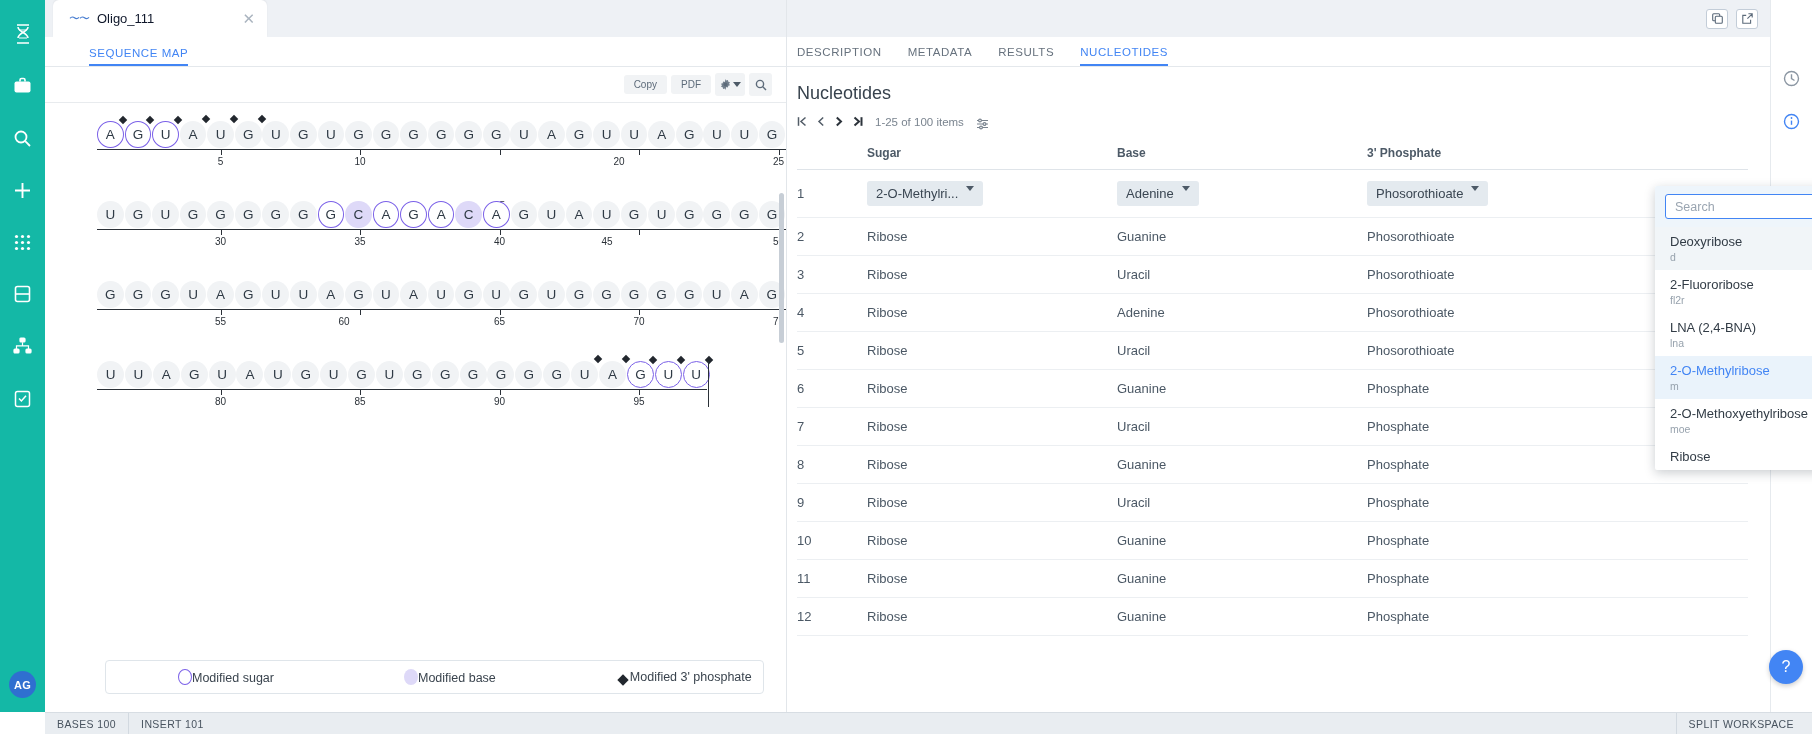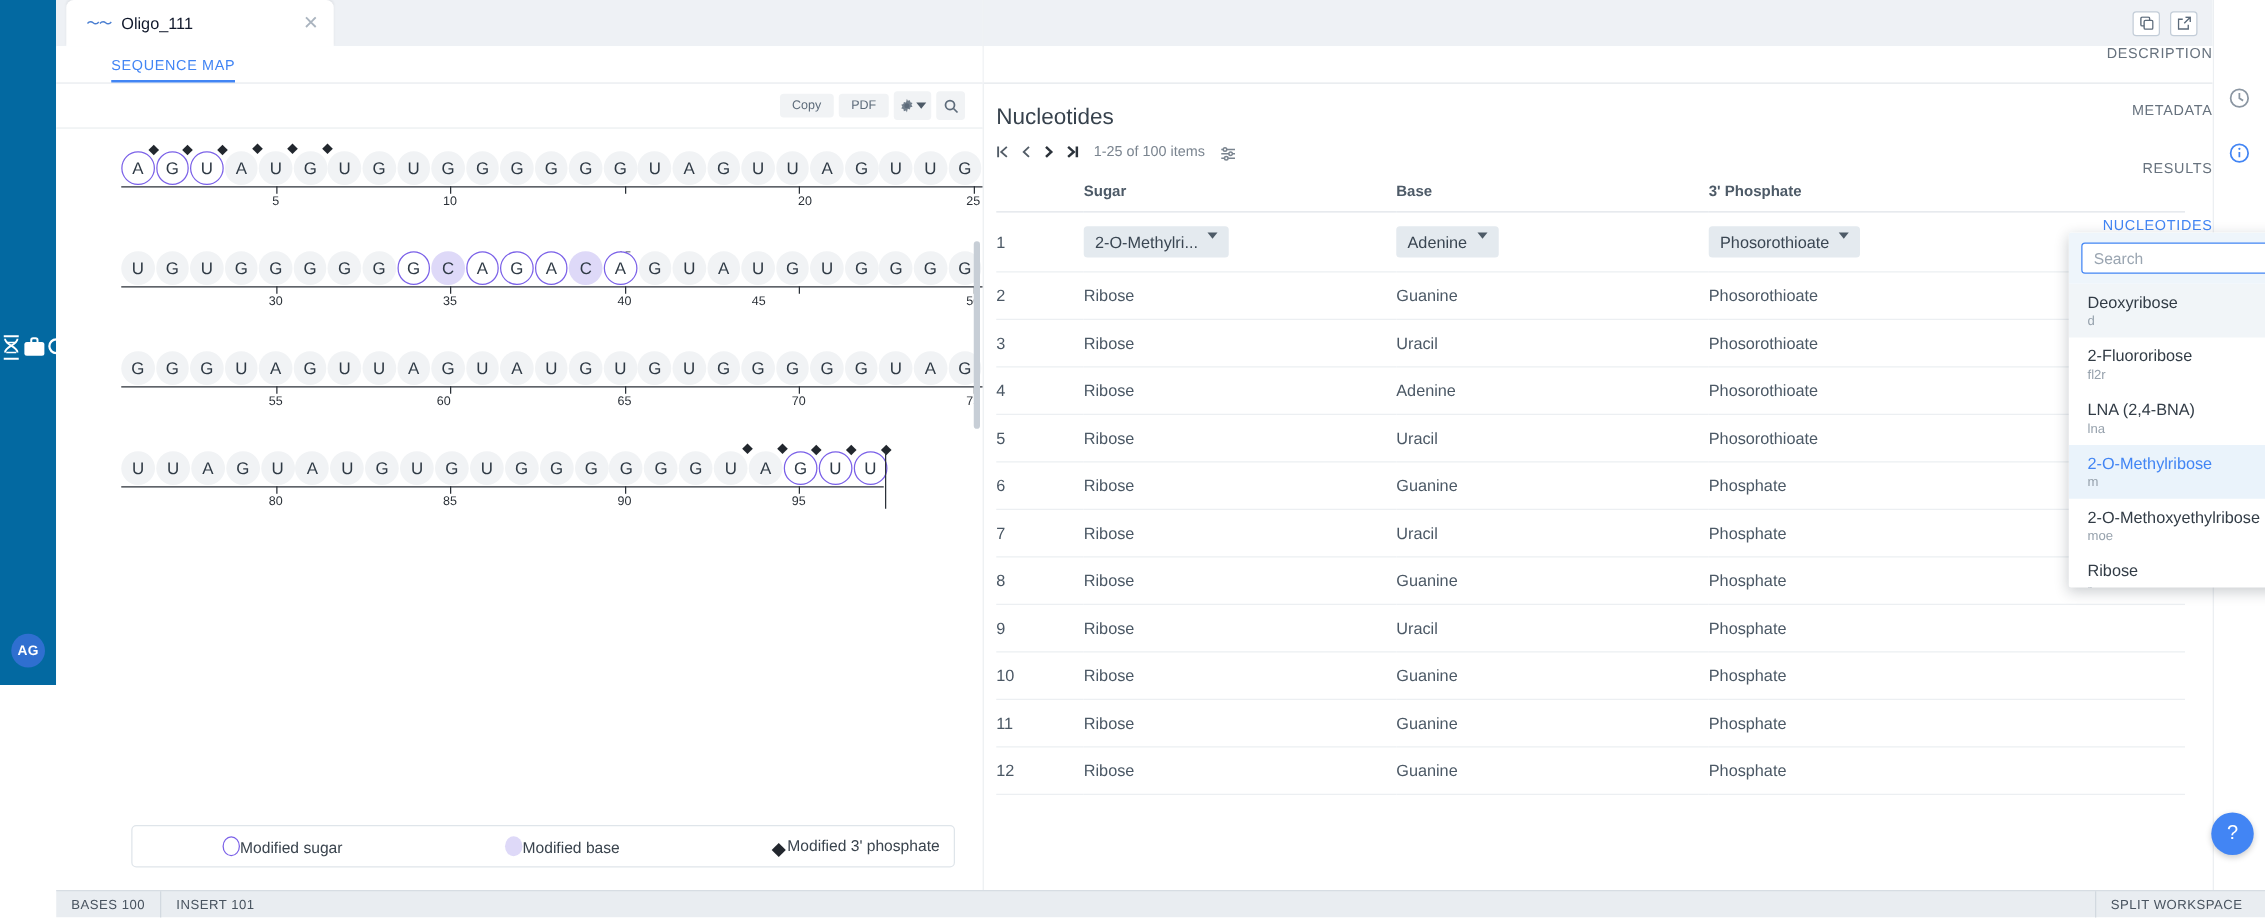--- a/index.html
+++ b/index.html
@@ -7,22 +7,22 @@
     width: 1812px; height: 734px;
     font-family: "Liberation Sans", sans-serif;
     background: #ffffff;
     overflow: hidden;
     -webkit-font-smoothing: antialiased;
   }
   .app { position: relative; width: 1812px; height: 734px; display: flex; }
 
   
   .rail {
-    width: 45px; height: 548px; background: #0369a1;
-    display: flex; flex-direction: row; align-items: center;
+    width: 45px; height: 712px; background: #14b8a6;
+    display: flex; flex-direction: column; align-items: center;
     padding-top: 8px; flex: 0 0 45px; position: relative;
   }
   .rail-ico {
     width: 45px; height: 52px; display: flex; align-items: center; justify-content: center;
     color: #ffffff;
   }
   .rail-ico svg { display: block; }
   .avatar {
     position: absolute; left: 9px; bottom: 14px;
     width: 27px; height: 27px; border-radius: 50%;
@@ -109,21 +109,21 @@
   .rp-head {
     height: 37px; background: #eef1f5; display: flex; align-items: center;
     justify-content: flex-end; padding-right: 12px; gap: 8px;
   }
   .rp-head-btn {
     width: 22px; height: 20px; border: 1px solid #c3cdd8; border-radius: 3px; background: #fff;
     display: flex; align-items: center; justify-content: center; color: #5b6a7a; cursor: pointer;
   }
   .rp-tabs {
     height: 30px; border-bottom: 1px solid #e4e8ec; display: flex; align-items: flex-end;
-    gap: 26px; padding-left: 10px; background: #fff; flex-direction: column;
+    gap: 26px; padding-left: 10px; background: #fff;
   }
   .rp-tab {
     font-size: 11.5px; letter-spacing: .55px; color: #67727e; padding-bottom: 6px;
     border-bottom: 2px solid transparent; cursor: pointer;
   }
   .rp-tab.active { color: #4285f4; border-bottom-color: #4285f4; }
 
   .rp-body { flex: 1; padding: 16px 22px 0 10px; overflow: hidden; position: relative; }
   .rp-title { font-size: 18px; color: #37424d; font-weight: 400; margin-bottom: 12px; }
   .pager { display: flex; align-items: flex-start; gap: 10px; margin-bottom: 12px; }
@@ -329,21 +329,21 @@
                 </div>
                 <div class="axis">
                   <div class="line" style="width: 693.5px;"></div>
                   <div class="tick" style="left: 123.55px;"></div>
                   <div class="tlab" style="left: 123.55px;">5</div>
                   <div class="tick" style="left: 263.05px;"></div>
                   <div class="tlab" style="left: 263.05px;">10</div>
                   <div class="tick" style="left: 402.55px;"></div>
                   <div class="tlab" style="left: 402.55px; margin-top: 44px;">15</div>
                   <div class="tick" style="left: 542.05px;"></div>
-                  <div class="tlab" style="left: 547px; text-align: right;">20</div>
+                  <div class="tlab" style="left: 522px; text-align: right;">20</div>
                   <div class="tick" style="left: 681.55px;"></div>
                   <div class="tlab" style="left: 681.55px;">25</div>
                 </div>
               </div>
               <div class="seq-row">
                 <div class="bases">
                   <div class="base">U</div>
                   <div class="base">G</div>
                   <div class="base">U</div>
                   <div class="base">G</div>
@@ -409,21 +409,21 @@
                   <div class="base">G</div>
                   <div class="base">U</div>
                   <div class="base">A</div>
                   <div class="base">G</div>
                 </div>
                 <div class="axis">
                   <div class="line" style="width: 693.5px;"></div>
                   <div class="tick" style="left: 123.55px;"></div>
                   <div class="tlab" style="left: 123.55px;">55</div>
                   <div class="tick" style="left: 263.05px;"></div>
-                  <div class="tlab" style="left: 258px;">60</div>
+                  <div class="tlab" style="left: 247px;">60</div>
                   <div class="tick" style="left: 402.55px;"></div>
                   <div class="tlab" style="left: 402.55px;">65</div>
                   <div class="tick" style="left: 542.05px;"></div>
                   <div class="tlab" style="left: 542.05px;">70</div>
                   <div class="tick" style="left: 681.55px;"></div>
                   <div class="tlab" style="left: 681.55px;">75</div>
                 </div>
               </div>
               <div class="seq-row">
                 <div class="bases">

